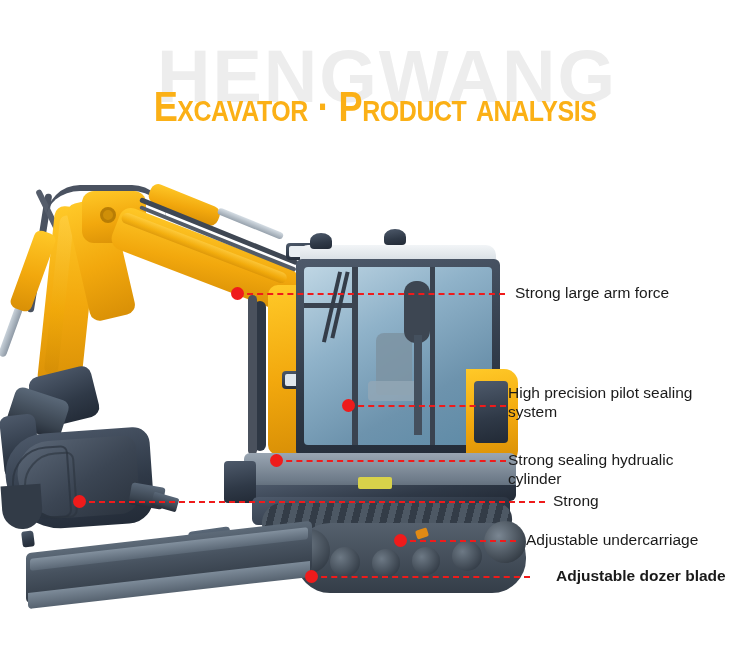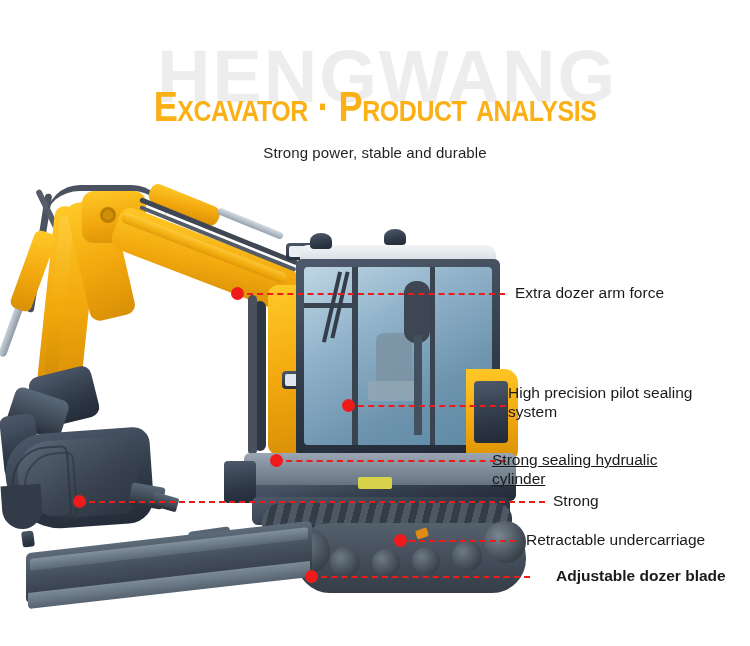--- a/index.html
+++ b/index.html
@@ -53,21 +53,20 @@
   .glass{ background:linear-gradient(150deg,#bfd6e4 0%,#8fb2c9 35%,#6d93ad 70%,#5d8aa6 100%); }
   .hose{ background:#3c4450; border-radius:6px; }
 </style>
 </head>
 <body>
 
 <div id="stage">
 
   <div class="watermark">HENGWANG</div>
   <div class="title">Excavator · Product analysis</div>
-  <div class="subtitle">Strong power, stable and durable</div>
 
   <div id="machine">
 
     <div class="p hose" style="left:36px; top:8px; width:7px; height:120px; transform:rotate(9deg); background:#4a5260;"></div>
     <div class="p hose" style="left:48px; top:2px; width:6px; height:60px; transform:rotate(-26deg); background:#555d6b;"></div>
     <div class="p" style="left:46px;top:0px;width:120px;height:34px;border-top:6px solid #4a5260;border-radius:60px 60px 0 0;"></div>
 
     <div class="p yel" style="left:46px; top:22px; width:44px; height:180px; border-radius:10px; transform:rotate(6deg);"></div>
     <div class="p yel2" style="left:52px; top:30px; width:14px; height:160px; border-radius:8px; transform:rotate(6deg); opacity:.55;"></div>
 
@@ -163,47 +162,47 @@
     <div class="p dk2" style="left:190px; top:344px; width:42px; height:34px; border-radius:4px; transform:rotate(-8deg);"></div>
     <div class="p" style="left:26px; top:352px; width:286px; height:50px; background:linear-gradient(180deg,#5d6a78 0%,#47525f 45%,#333c47 100%); border-radius:5px; transform:skewY(-6.5deg);"></div>
     <div class="p" style="left:30px; top:358px; width:278px; height:12px; background:linear-gradient(180deg,#8795a3,#5d6a78); border-radius:3px; transform:skewY(-6.5deg); opacity:.9;"></div>
     <div class="p" style="left:28px; top:392px; width:282px; height:16px; background:linear-gradient(180deg,#7d8b99,#566personal270); background:linear-gradient(180deg,#7d8b99,#56626f); border-radius:0 0 4px 4px; transform:skewY(-6.5deg);"></div>
     <div class="p dk" style="left:22px; top:346px; width:12px; height:16px; border-radius:3px; transform:rotate(-7deg);"></div>
   </div>
 
   <div class="callout">
     <div class="dot" style="left:237px; top:293px;"></div>
     <div class="leader" style="left:237px; top:293px; width:268px;"></div>
-    <div class="txt" style="left:515px; top:283px; width:230px;">Extra dozer arm force</div>
+    <div class="txt" style="left:515px; top:283px; width:230px;">Strong large arm force</div>
   </div>
 
   <div class="callout">
     <div class="dot" style="left:348px; top:405px;"></div>
     <div class="leader" style="left:348px; top:405px; width:158px;"></div>
     <div class="txt" style="left:508px; top:383px; width:236px;">High precision pilot sealing
 system</div>
   </div>
 
   <div class="callout">
     <div class="dot" style="left:276px; top:460px;"></div>
     <div class="leader" style="left:276px; top:460px; width:230px;"></div>
-    <div class="txt" style="left:492px; top:450px; width:236px;text-decoration:underline;">Strong sealing hydrualic
+    <div class="txt" style="left:508px; top:450px; width:236px;">Strong sealing hydrualic
 cylinder</div>
   </div>
 
   <div class="callout">
     <div class="dot" style="left:79px; top:501px;"></div>
     <div class="leader" style="left:79px; top:501px; width:466px;"></div>
     <div class="txt" style="left:553px; top:491px; width:190px;">Strong</div>
   </div>
 
   <div class="callout">
     <div class="dot" style="left:400px; top:540px;"></div>
     <div class="leader" style="left:400px; top:540px; width:116px;"></div>
-    <div class="txt" style="left:526px; top:530px; width:222px;">Retractable undercarriage</div>
+    <div class="txt" style="left:526px; top:530px; width:222px;">Adjustable undercarriage</div>
   </div>
 
   <div class="callout">
     <div class="dot" style="left:311px; top:576px;"></div>
     <div class="leader" style="left:311px; top:576px; width:219px;"></div>
     <div class="txt" style="left:556px; top:566px; width:208px;font-weight:bold;">Adjustable dozer blade</div>
   </div>
 
 </div>
 

